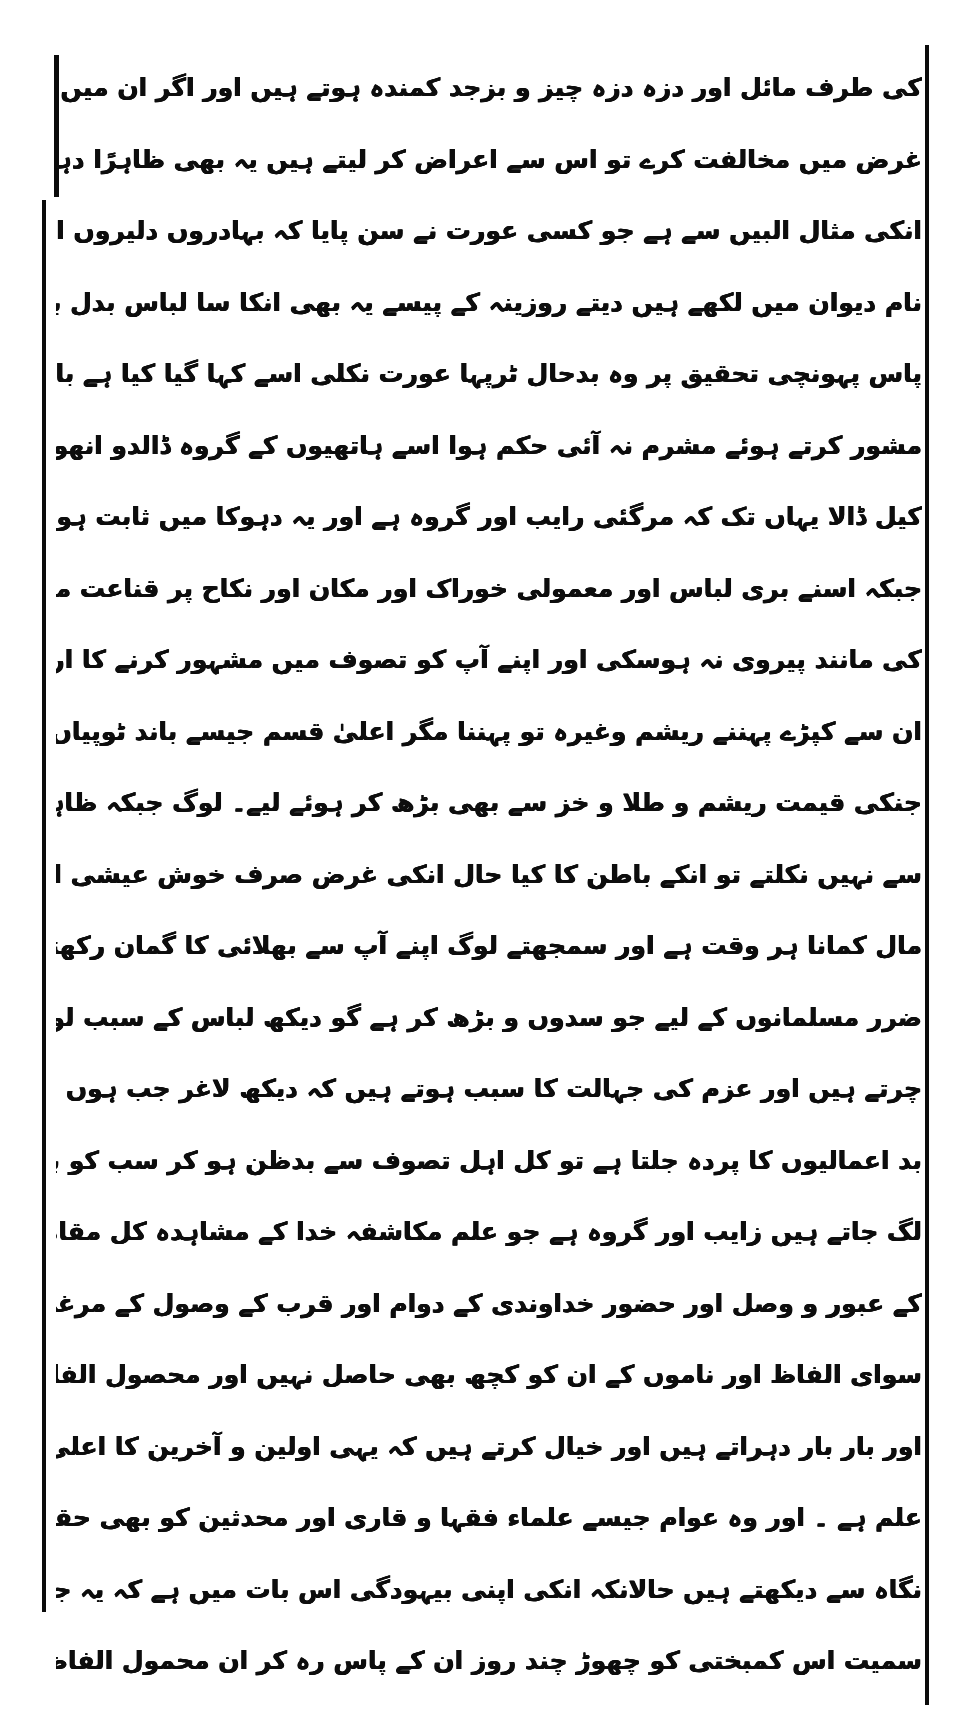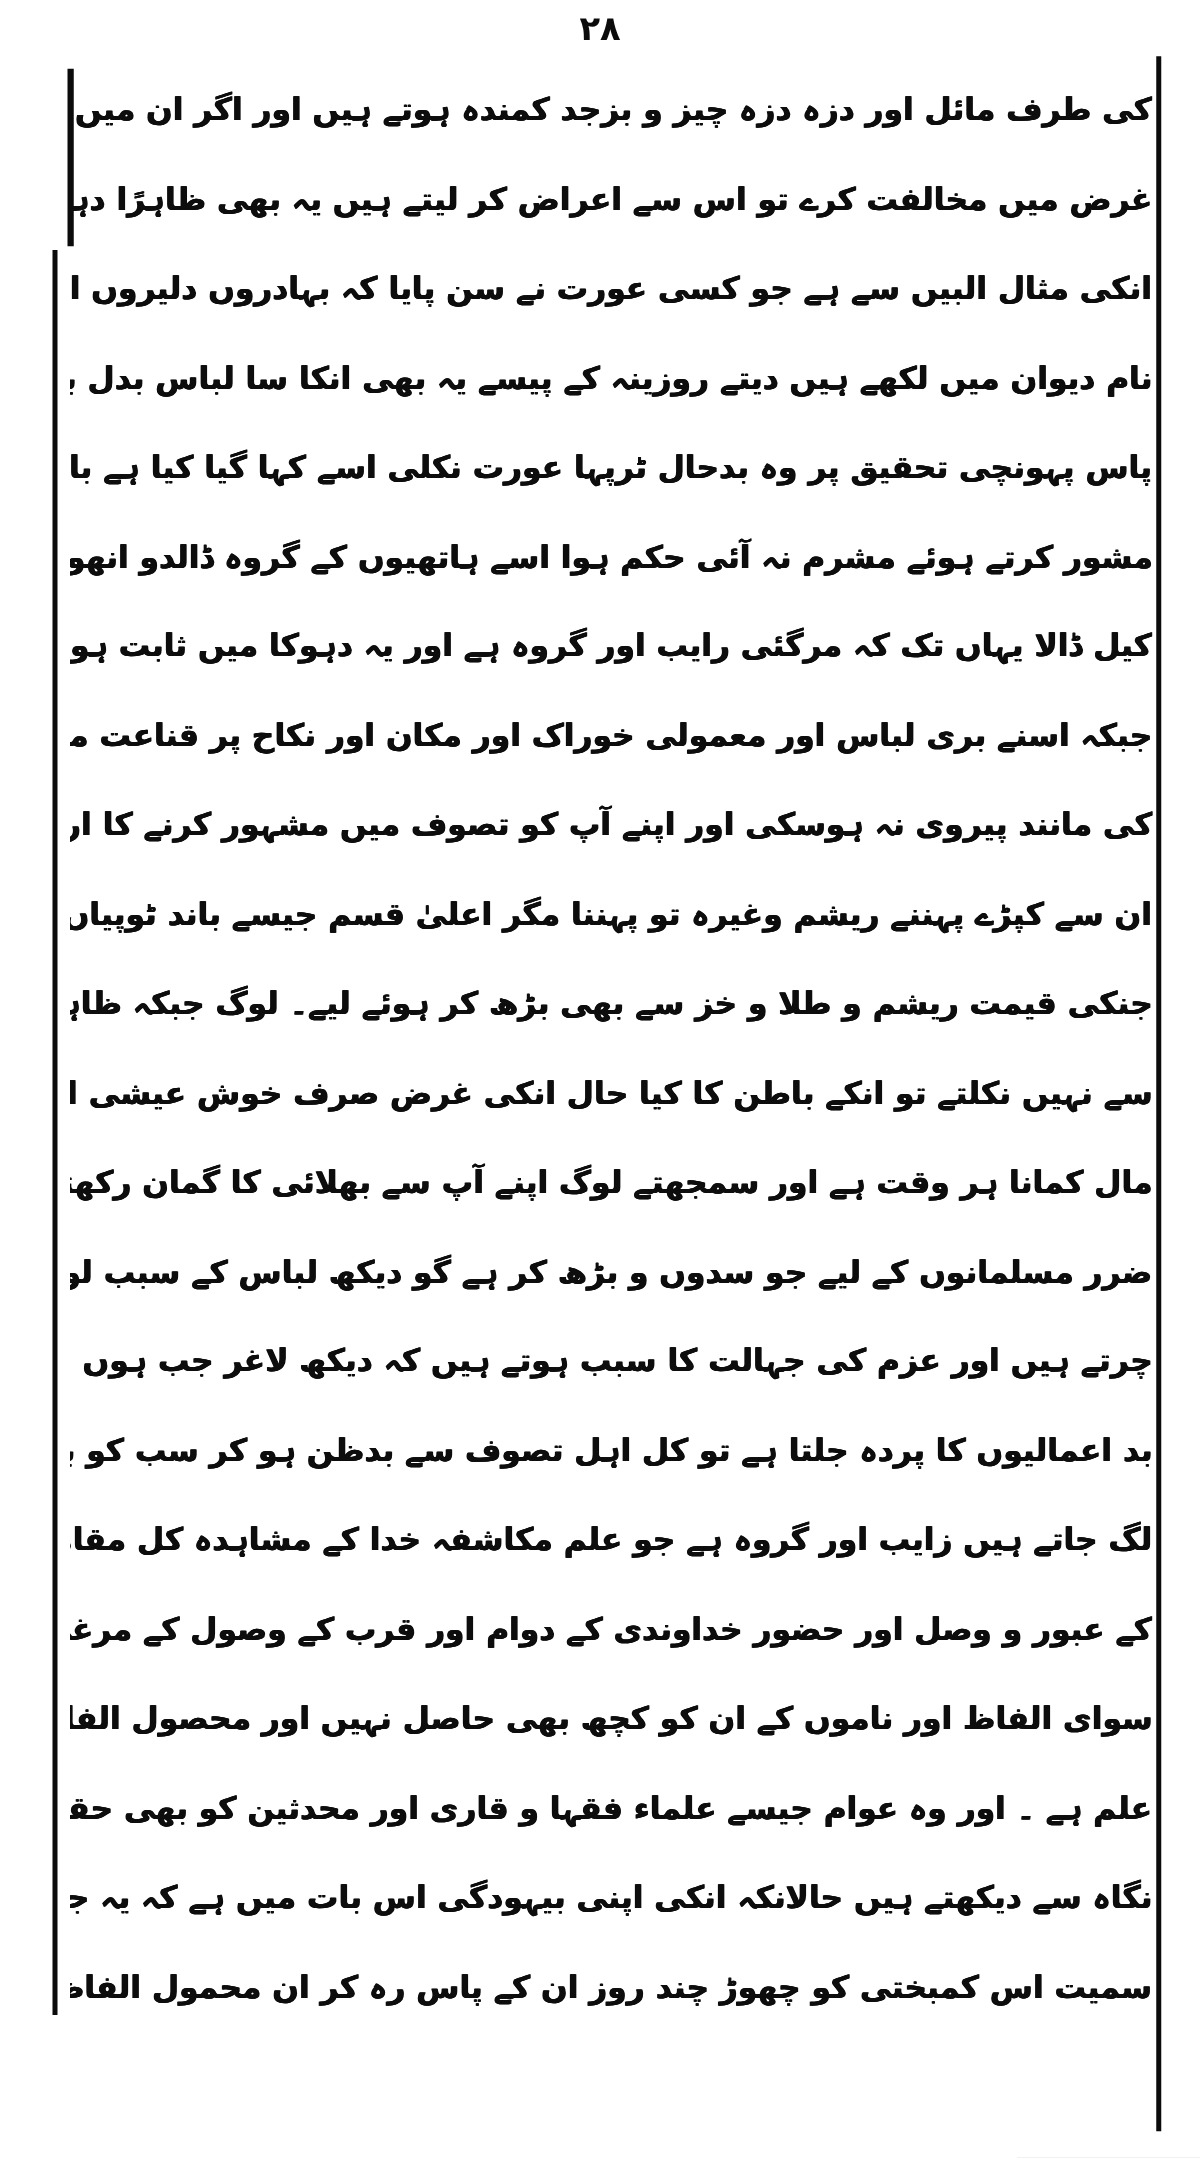--- a/index.html
+++ b/index.html
@@ -56,21 +56,20 @@
     color: #0d0d0d;
     
     text-shadow: 0.4px 0 0 #0d0d0d, -0.4px 0 0 #0d0d0d;
   }
 </style>
 </head>
 <body>
 
 <div class="page">
 
-  <div class="page-number">۲۸</div>
 
   <div class="rule rule-left-top"></div>
   <div class="rule rule-left-main"></div>
   <div class="rule rule-right"></div>
 
   <div class="text-block">
       <div class="line">کی طرف مائل اور دزہ دزہ چیز و بزجد کمندہ ہوتے ہیں اور اگر ان میں کا کوئی دوسرے کی</div>
       <div class="line">غرض میں مخالفت کرے تو اس سے اعراض کر لیتے ہیں یہ بھی ظاہرًا دہوکا ہیں میں</div>
       <div class="line">انکی مثال البیں سے ہے جو کسی عورت نے سن پایا کہ بہادروں دلیروں اور لڑ بھڑنے والوں کے</div>
       <div class="line">نام دیوان میں لکھے ہیں دیتے روزینہ کے پیسے یہ بھی انکا سا لباس بدل بادشاہ کے</div>
@@ -82,18 +81,19 @@
       <div class="line">ان سے کپڑے پہننے ریشم وغیرہ تو پہننا مگر اعلیٰ قسم جیسے باند ٹوپیاں رنگین مصلے</div>
       <div class="line">جنکی قیمت ریشم و طلا و خز سے بھی بڑھ کر ہوئے لیے۔ لوگ جبکہ ظاہر میں تو فرائض</div>
       <div class="line">سے نہیں نکلتے تو انکے باطن کا کیا حال انکی غرض صرف خوش عیشی اور بادشاہوں کو</div>
       <div class="line">مال کمانا ہر وقت ہے اور سمجھتے لوگ اپنے آپ سے بھلائی کا گمان رکھتے ہیں ان کا</div>
       <div class="line">ضرر مسلمانوں کے لیے جو سدوں و بڑھ کر ہے گو دیکھ لباس کے سبب لوگوں کے دل</div>
       <div class="line">چرتے ہیں اور عزم کی جہالت کا سبب ہوتے ہیں کہ دیکھ لاغر جب ہوں ان کی</div>
       <div class="line">بد اعمالیوں کا پردہ جلتا ہے تو کل اہل تصوف سے بدظن ہو کر سب کو برا بھلا کہتے</div>
       <div class="line">لگ جاتے ہیں زایب اور گروہ ہے جو علم مکاشفہ خدا کے مشاہدہ کل مقامات</div>
       <div class="line">کے عبور و وصل اور حضور خداوندی کے دوام اور قرب کے وصول کے مرغی میں مگر</div>
       <div class="line">سوای الفاظ اور ناموں کے ان کو کچھ بھی حاصل نہیں اور محصول الفاظ بولتی</div>
+      <div class="line">اور بار بار دہراتے ہیں اور خیال کرتے ہیں کہ یہی اولین و آخرین کا اعلیٰ</div>
       <div class="line">علم ہے ۔ اور وہ عوام جیسے علماء فقہا و قاری اور محدثین کو بھی حقارت کی</div>
       <div class="line">نگاہ سے دیکھتے ہیں حالانکہ انکی اپنی بیہودگی اس بات میں ہے کہ یہ جال کو</div>
       <div class="line">سمیت اس کمبختی کو چھوڑ چند روز ان کے پاس رہ کر ان محمول الفاظ کو حل کر لیا</div>
     </div>
 
 </div>
 
 </body></html>

